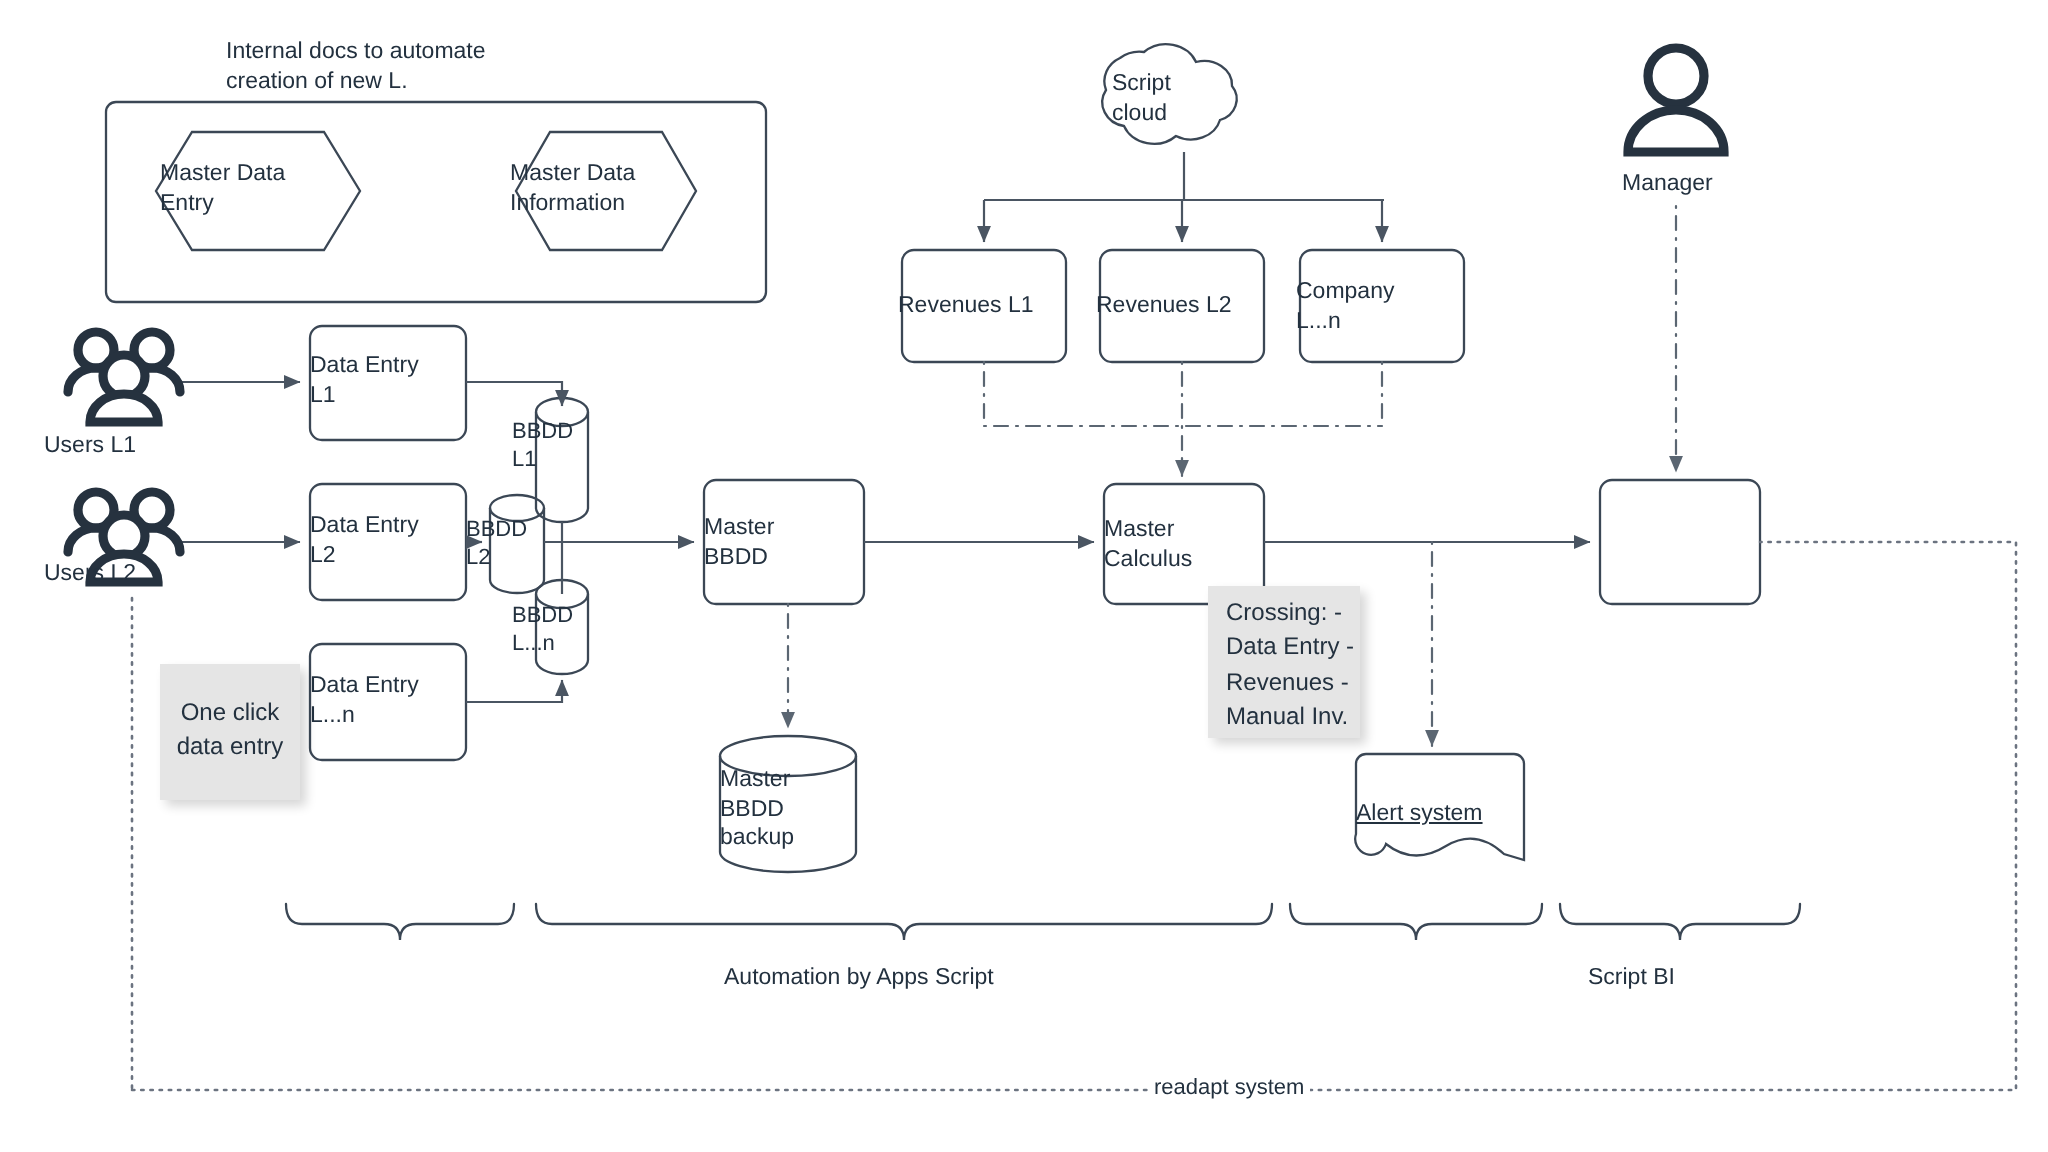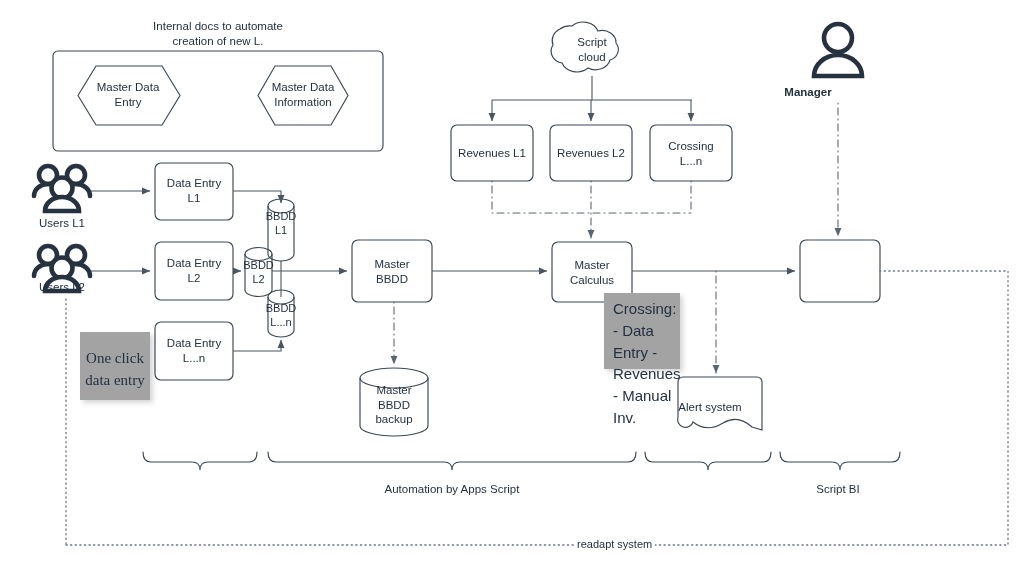--- a/index.html
+++ b/index.html
@@ -1,25 +1,25 @@
 <!DOCTYPE html>
 <html><head>
 <meta charset="utf-8">
 <style>
   html,body{margin:0;padding:0;background:#ffffff;}
   body{width:1024px;height:576px;overflow:hidden;
        font-family:"Liberation Sans","DejaVu Sans",sans-serif;
        color:#1f2933;}
   #stage{position:relative;width:1024px;height:576px;}
   #stage svg{position:absolute;left:0;top:0;width:1024px;height:576px;}
-  .lbl{position:absolute;text-align:center;line-height:1.28;
+  .lbl{position:absolute;text-align:left;line-height:1.28;
        font-size:11.5px;color:#23313f;white-space:pre-line;}
   .small{font-size:11px;}
-  .note{position:absolute;background:#a3a3a3;color:#23313f;
-        font-size:15px;line-height:1.45;
+  .note{position:absolute;background:#e5e5e5;color:#23313f;
+        font-size:12px;line-height:1.45;
         box-shadow:3px 3px 5px rgba(0,0,0,.16);}
   .note.center{text-align:center;}
   .note.left{text-align:left;}
   .sys-lbl{position:absolute;font-size:11px;font-weight:normal;
            background:#fff;padding:0 3px;color:#23313f;}
 </style>
 </head>
 <body>
 
 <div id="stage">
@@ -157,21 +157,21 @@
   <div class="lbl" style="left:113px;top:19px;width:210px;">Internal docs to automate
 creation of new L.</div>
 
   <div class="lbl" style="left:80px;top:80px;width:96px;">Master Data
 Entry</div>
   <div class="lbl" style="left:255px;top:80px;width:96px;">Master Data
 Information</div>
 
   <div class="lbl" style="left:22px;top:216px;width:80px;">Users L1</div>
   <div class="lbl" style="left:22px;top:280px;width:80px;">Users L2</div>
-  <div class="lbl" style="left:768px;top:85px;width:80px;font-weight:bold;">Manager</div>
+  <div class="lbl" style="left:811px;top:85px;width:80px;">Manager</div>
 
   <div class="lbl" style="left:155px;top:176px;width:78px;">Data Entry
 L1</div>
   <div class="lbl" style="left:155px;top:256px;width:78px;">Data Entry
 L2</div>
   <div class="lbl" style="left:155px;top:336px;width:78px;">Data Entry
 L...n</div>
 
   <div class="lbl small" style="left:256px;top:209px;width:50px;">BBDD
 L1</div>
@@ -187,27 +187,27 @@
 backup</div>
 
   <div class="lbl" style="left:552px;top:258px;width:80px;">Master
 Calculus</div>
 
   <div class="lbl" style="left:556px;top:35px;width:72px;">Script
 cloud</div>
 
   <div class="lbl" style="left:449px;top:146px;width:86px;">Revenues L1</div>
   <div class="lbl" style="left:548px;top:146px;width:86px;">Revenues L2</div>
-  <div class="lbl" style="left:648px;top:139px;width:86px;">Crossing
+  <div class="lbl" style="left:648px;top:139px;width:86px;">Company
 L...n</div>
 
-  <div class="lbl" style="left:678px;top:400px;width:64px;">Alert system</div>
-
-
-  <div class="note center" style="left:80px;top:332px;width:70px;height:68px;padding:16px 4px 0 4px;box-sizing:border-box;font-family:Liberation Serif, serif;">One click
+  <div class="lbl" style="left:678px;top:400px;width:64px;text-decoration:underline;">Alert system</div>
+
+
+  <div class="note center" style="left:80px;top:332px;width:70px;height:68px;padding:16px 4px 0 4px;box-sizing:border-box;">One click
 data entry</div>
 
   <div class="note left" style="left:604px;top:293px;width:76px;height:76px;padding:5px 0 0 9px;box-sizing:border-box;">Crossing:
 - Data Entry
 - Revenues
 - Manual Inv.</div>
 
   <div class="lbl" style="left:362px;top:482px;width:180px;">Automation by Apps Script</div>
   <div class="lbl" style="left:794px;top:482px;width:88px;">Script BI</div>
 

